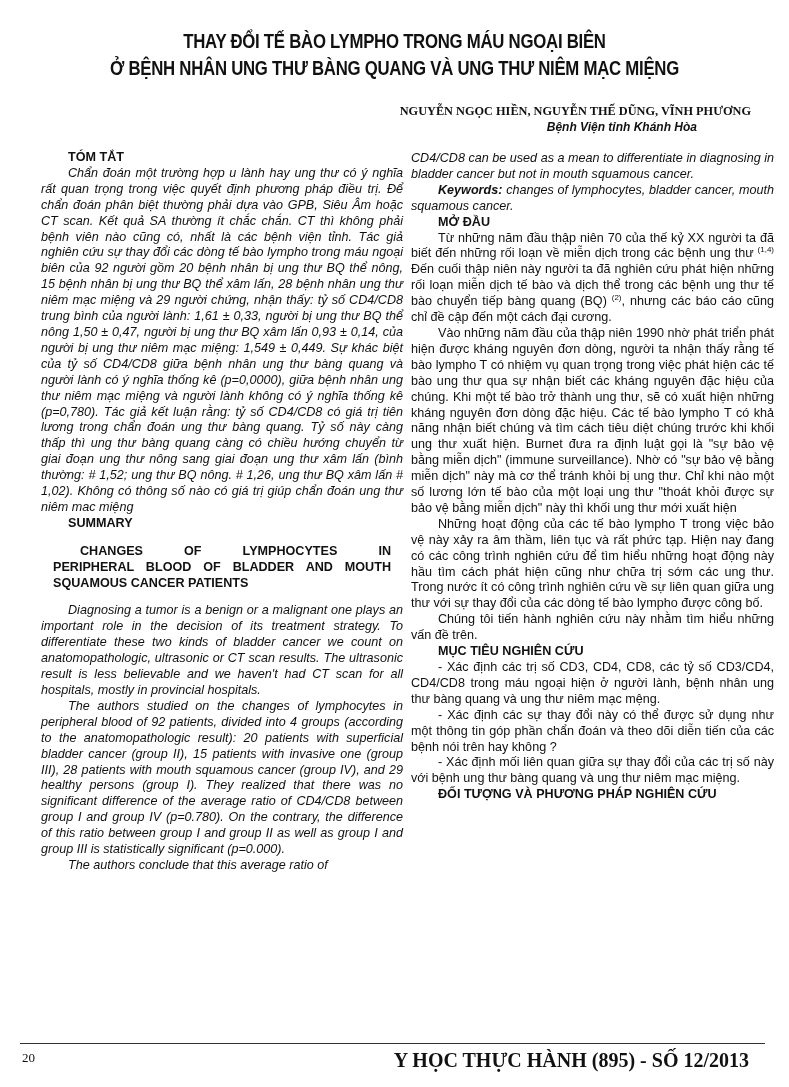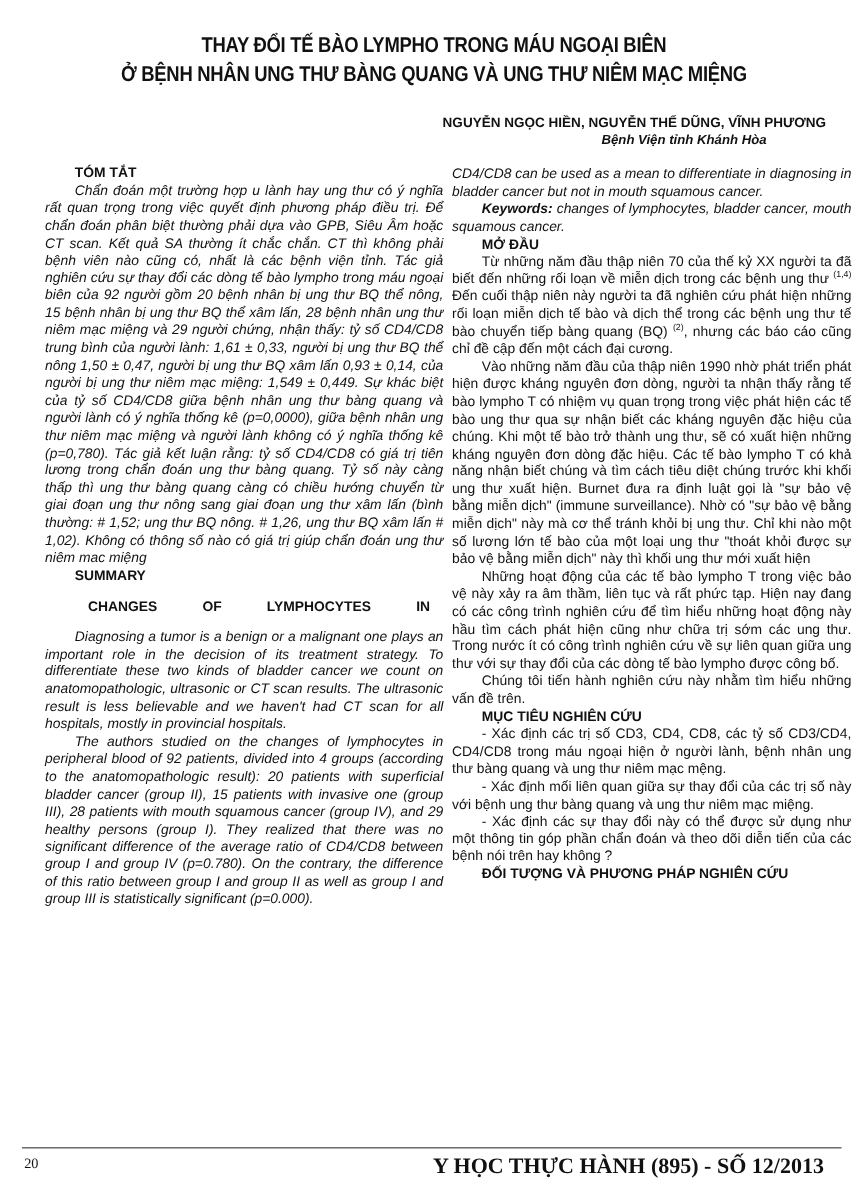--- a/index.html
+++ b/index.html
@@ -1,21 +1,21 @@
 <!DOCTYPE html>
 <html><head>
 <meta charset="utf-8">
 <style>
   html, body { margin: 0; padding: 0; background: #ffffff; }
   body { width: 789px; height: 1087px; position: relative; overflow: hidden; color: #111; }
   .title { position: absolute; left: 0; width: 789px; top: 28px; text-align: center;
     font-family: "Liberation Sans", sans-serif; font-weight: 700; font-size: 19.5px;
     line-height: 27px; letter-spacing: -0.3px; transform: scaleX(0.86); transform-origin: center top; }
   .authors { position: absolute; right: 38px; top: 104px; text-align: right;
-    font-family: Liberation Sans, sans-serif; font-weight: 700; font-size: 12.3px; line-height: 15px; }
+    font-family: Liberation Serif, serif; font-weight: 700; font-size: 12.3px; line-height: 15px; }
   .affil { position: absolute; right: 92px; top: 120px; font-family: "Liberation Sans", sans-serif;
     font-weight: 700; font-style: italic; font-size: 12px; }
   .col { position: absolute; top: 150px; width: 362px;
     font-family: "Liberation Sans", sans-serif; font-size: 12.6px; line-height: 15.9px; text-align: justify; }
   .col.left { left: 41px; }
   .col.right { left: 411px; top: 151px; width: 363px; }
   .col p { margin: 0; text-indent: 27px; }
   .it { font-style: italic; }
   .h { font-weight: 700; margin: 0; padding-left: 27px; }
   .hsum { font-weight: 700; margin: 12px; }
@@ -42,35 +42,37 @@
   <div class="h">TÓM TẮT</div>
   <p class="it">Chẩn đoán một trường hợp u lành hay ung thư có ý nghĩa rất quan trọng trong việc quyết định phương pháp điều trị. Để chẩn đoán phân biệt thường phải dựa vào GPB, Siêu Âm hoặc CT scan. Kết quả SA thường ít chắc chắn. CT thì không phải bệnh viên nào cũng có, nhất là các bệnh viện tỉnh. Tác giả nghiên cứu sự thay đổi các dòng tế bào lympho trong máu ngoại biên của 92 người gồm 20 bệnh nhân bị ung thư BQ thể nông, 15 bệnh nhân bị ung thư BQ thể xâm lấn, 28 bệnh nhân ung thư niêm mạc miệng và 29 người chứng, nhận thấy: tỷ số CD4/CD8 trung bình của người lành: 1,61 ± 0,33, người bị ung thư BQ thể nông 1,50 ± 0,47, người bị ung thư BQ xâm lấn 0,93 ± 0,14, của người bị ung thư niêm mạc miệng: 1,549 ± 0,449. Sự khác biệt của tỷ số CD4/CD8 giữa bệnh nhân ung thư bàng quang và người lành có ý nghĩa thống kê (p=0,0000), giữa bệnh nhân ung thư niêm mạc miệng và người lành không có ý nghĩa thống kê (p=0,780). Tác giả kết luận rằng: tỷ số CD4/CD8 có giá trị tiên lương trong chẩn đoán ung thư bàng quang. Tỷ số này càng thấp thì ung thư bàng quang càng có chiều hướng chuyển từ giai đoạn ung thư nông sang giai đoạn ung thư xâm lấn (bình thường: # 1,52; ung thư BQ nông. # 1,26, ung thư BQ xâm lấn # 1,02). Không có thông số nào có giá trị giúp chẩn đoán ung thư niêm mac miệng</p>
   <div class="h">SUMMARY</div>
   <div class="hsum">
     <div class="first">
       <span>CHANGES</span>
       <span>OF</span>
       <span>LYMPHOCYTES</span>
       <span>IN</span>
     </div>
+    <div>PERIPHERAL BLOOD OF BLADDER AND MOUTH SQUAMOUS CANCER PATIENTS</div>
   </div>
   <p class="it">Diagnosing a tumor is a benign or a malignant one plays an important role in the decision of its treatment strategy. To differentiate these two kinds of bladder cancer we count on anatomopathologic, ultrasonic or CT scan results. The ultrasonic result is less believable and we haven't had CT scan for all hospitals, mostly in provincial hospitals.</p>
   <p class="it">The authors studied on the changes of lymphocytes in peripheral blood of 92 patients, divided into 4 groups (according to the anatomopathologic result): 20 patients with superficial bladder cancer (group II), 15 patients with invasive one (group III), 28 patients with mouth squamous cancer (group IV), and 29 healthy persons (group I). They realized that there was no significant difference of the average ratio of CD4/CD8 between group I and group IV (p=0.780). On the contrary, the difference of this ratio between group I and group II as well as group I and group III is statistically significant (p=0.000).</p>
+  <p class="it" id="sum-p3-left">The authors conclude that this average ratio of</p>
 </div>
 
 <div class="col right">
   <p class="it" style="text-indent:0" id="sum-p3-right">CD4/CD8 can be used as a mean to differentiate in diagnosing in bladder cancer but not in mouth squamous cancer.</p>
   <p class="it kw"><b>Keywords:</b> <span>changes of lymphocytes, bladder cancer, mouth squamous cancer.</span></p>
   <div class="h">MỞ ĐẦU</div>
   <p><span>Từ những năm đầu thập niên 70 của thế kỷ XX người ta đã biết đến những rối loạn về miễn dịch trong các bệnh ung thư </span><sup>(1,4)</sup><span> Đến cuối thập niên này người ta đã nghiên cứu phát hiện những rối loạn miễn dịch tế bào và dịch thể trong các bệnh ung thư tế bào chuyển tiếp bàng quang (BQ) </span><sup>(2)</sup><span>, nhưng các báo cáo cũng chỉ đề cập đến một cách đại cương.</span></p>
   <p>Vào những năm đầu của thập niên 1990 nhờ phát triển phát hiện được kháng nguyên đơn dòng, người ta nhận thấy rằng tế bào lympho T có nhiệm vụ quan trọng trong việc phát hiện các tế bào ung thư qua sự nhận biết các kháng nguyên đặc hiệu của chúng. Khi một tế bào trở thành ung thư, sẽ có xuất hiện những kháng nguyên đơn dòng đặc hiệu. Các tế bào lympho T có khả năng nhận biết chúng và tìm cách tiêu diệt chúng trước khi khối ung thư xuất hiện. Burnet đưa ra định luật gọi là "sự bảo vệ bằng miễn dịch" (immune surveillance). Nhờ có "sự bảo vệ bằng miễn dịch" này mà cơ thể tránh khỏi bị ung thư. Chỉ khi nào một số lương lớn tế bào của một loại ung thư "thoát khỏi được sự bảo vệ bằng miễn dịch" này thì khối ung thư mới xuất hiện</p>
   <p>Những hoạt động của các tế bào lympho T trong việc bảo vệ này xảy ra âm thầm, liên tục và rất phức tạp. Hiện nay đang có các công trình nghiên cứu để tìm hiểu những hoạt động này hầu tìm cách phát hiện cũng như chữa trị sớm các ung thư. Trong nước ít có công trình nghiên cứu về sự liên quan giữa ung thư với sự thay đổi của các dòng tế bào lympho được công bố.</p>
   <p>Chúng tôi tiến hành nghiên cứu này nhằm tìm hiểu những vấn đề trên.</p>
   <div class="h">MỤC TIÊU NGHIÊN CỨU</div>
   <p>- Xác định các trị số CD3, CD4, CD8, các tỷ số CD3/CD4, CD4/CD8 trong máu ngoại hiện ở người lành, bệnh nhân ung thư bàng quang và ung thư niêm mạc mệng.</p>
+  <p>- Xác định các sự thay đổi này có thể được sử dụng như một thông tin góp phần chẩn đoán và theo dõi diễn tiến của các bệnh nói trên hay không ?</p>
   <p>- Xác định mối liên quan giữa sự thay đổi của các trị số này với bệnh ung thư bàng quang và ung thư niêm mạc miệng.</p>
-  <p>- Xác định các sự thay đổi này có thể được sử dụng như một thông tin góp phần chẩn đoán và theo dõi diễn tiến của các bệnh nói trên hay không ?</p>
   <div class="h">ĐỐI TƯỢNG VÀ PHƯƠNG PHÁP NGHIÊN CỨU</div>
 </div>
 
 <div class="footer-rule"></div>
 <div class="page-num">20</div>
 <div class="journal">Y HỌC THỰC HÀNH (895) - SỐ 12/2013</div>
 
 </body></html>

